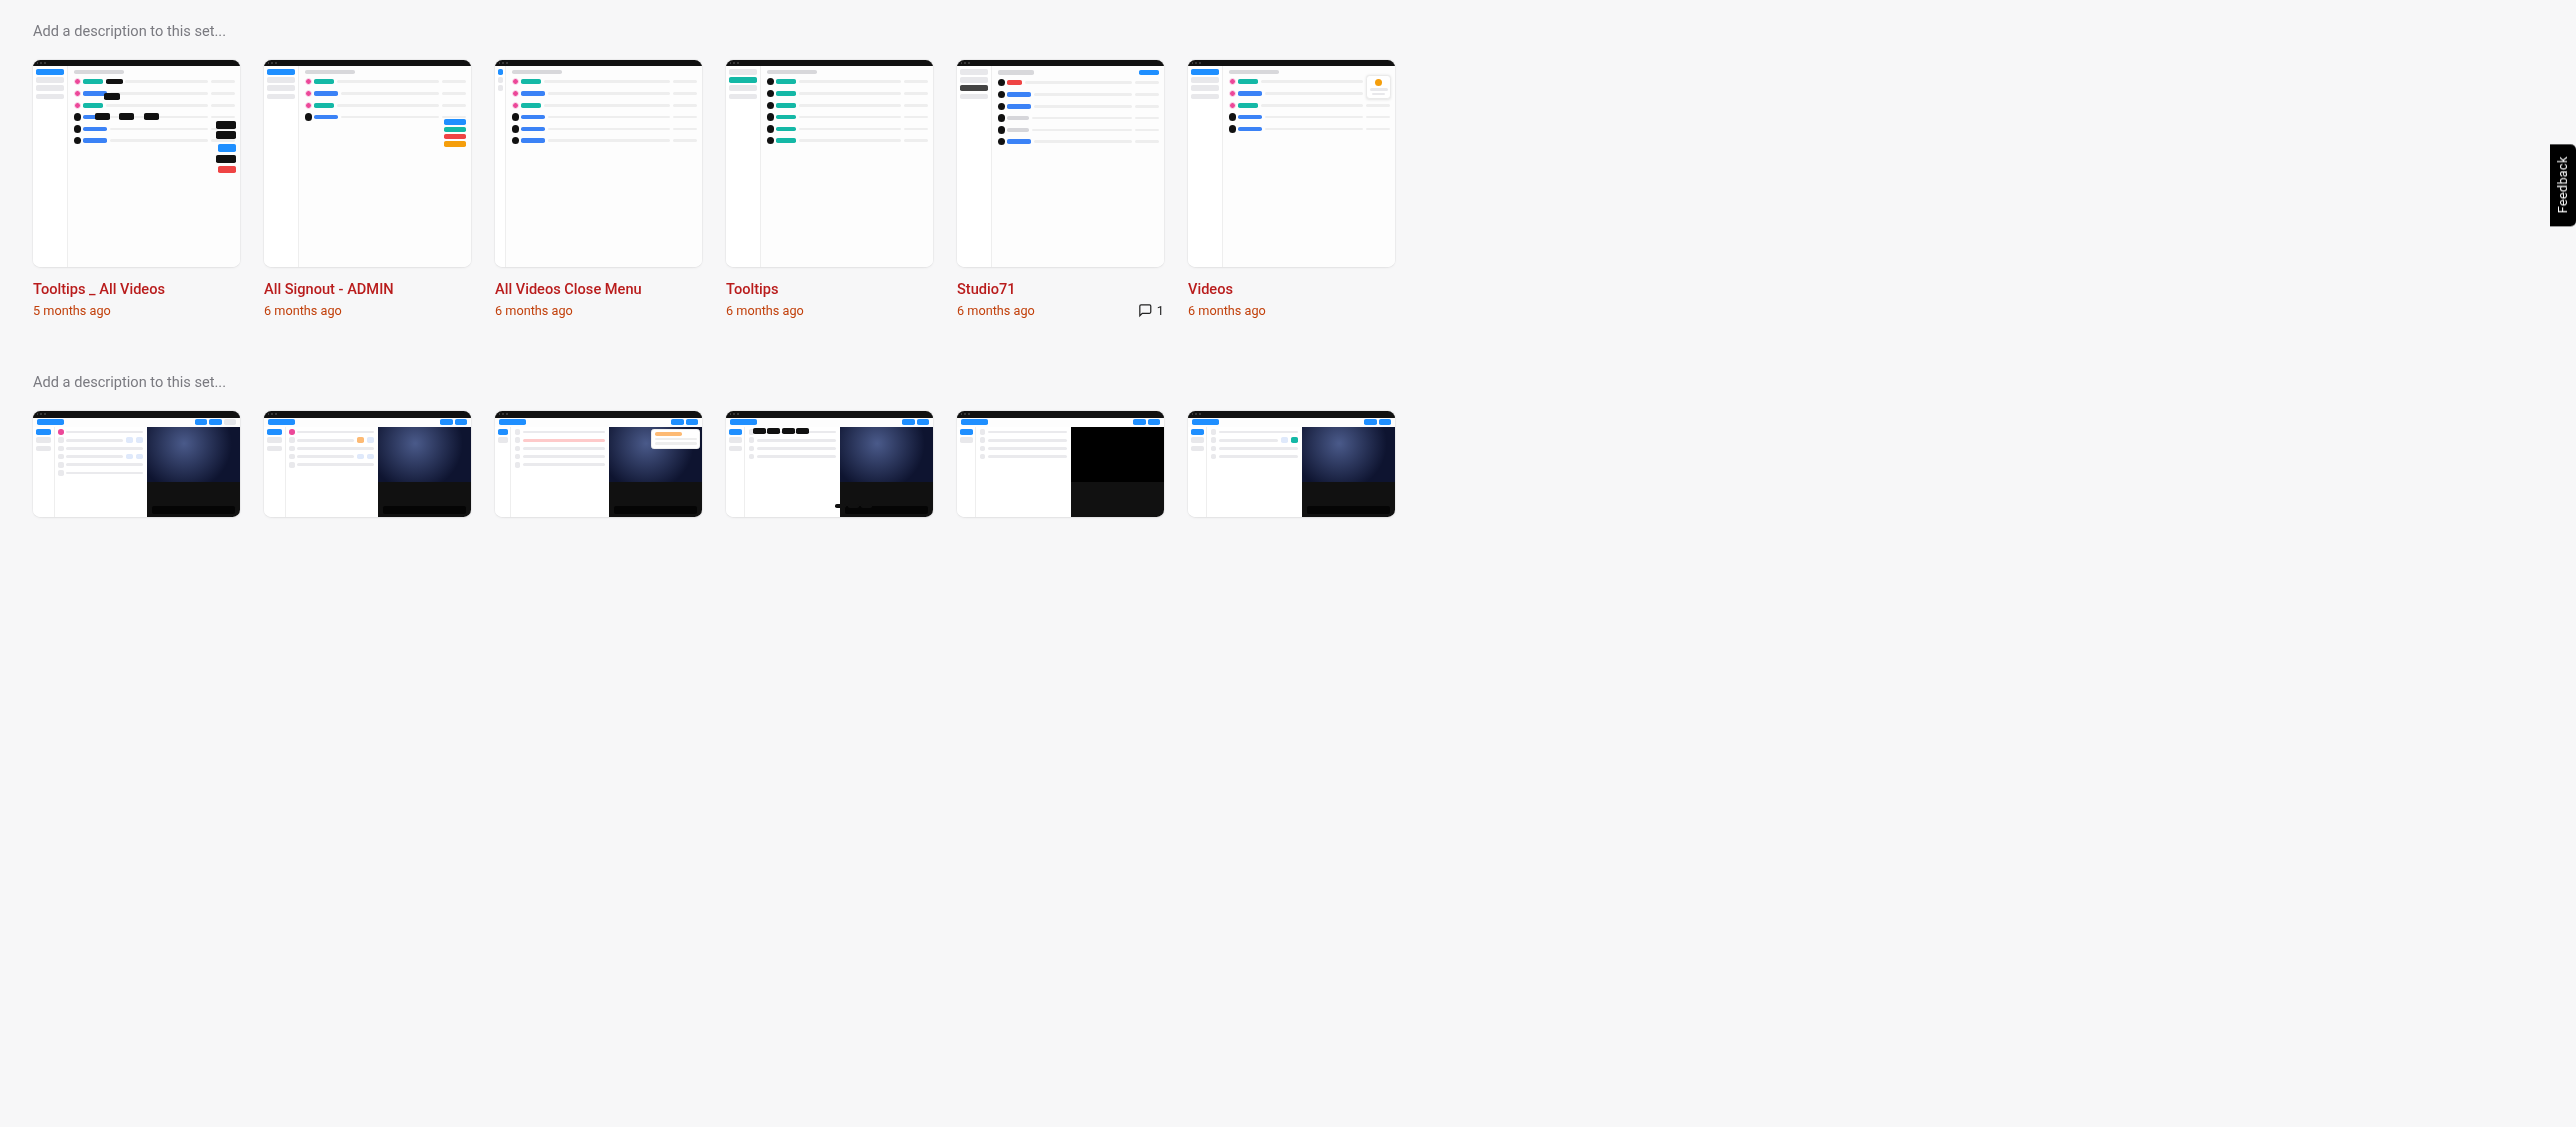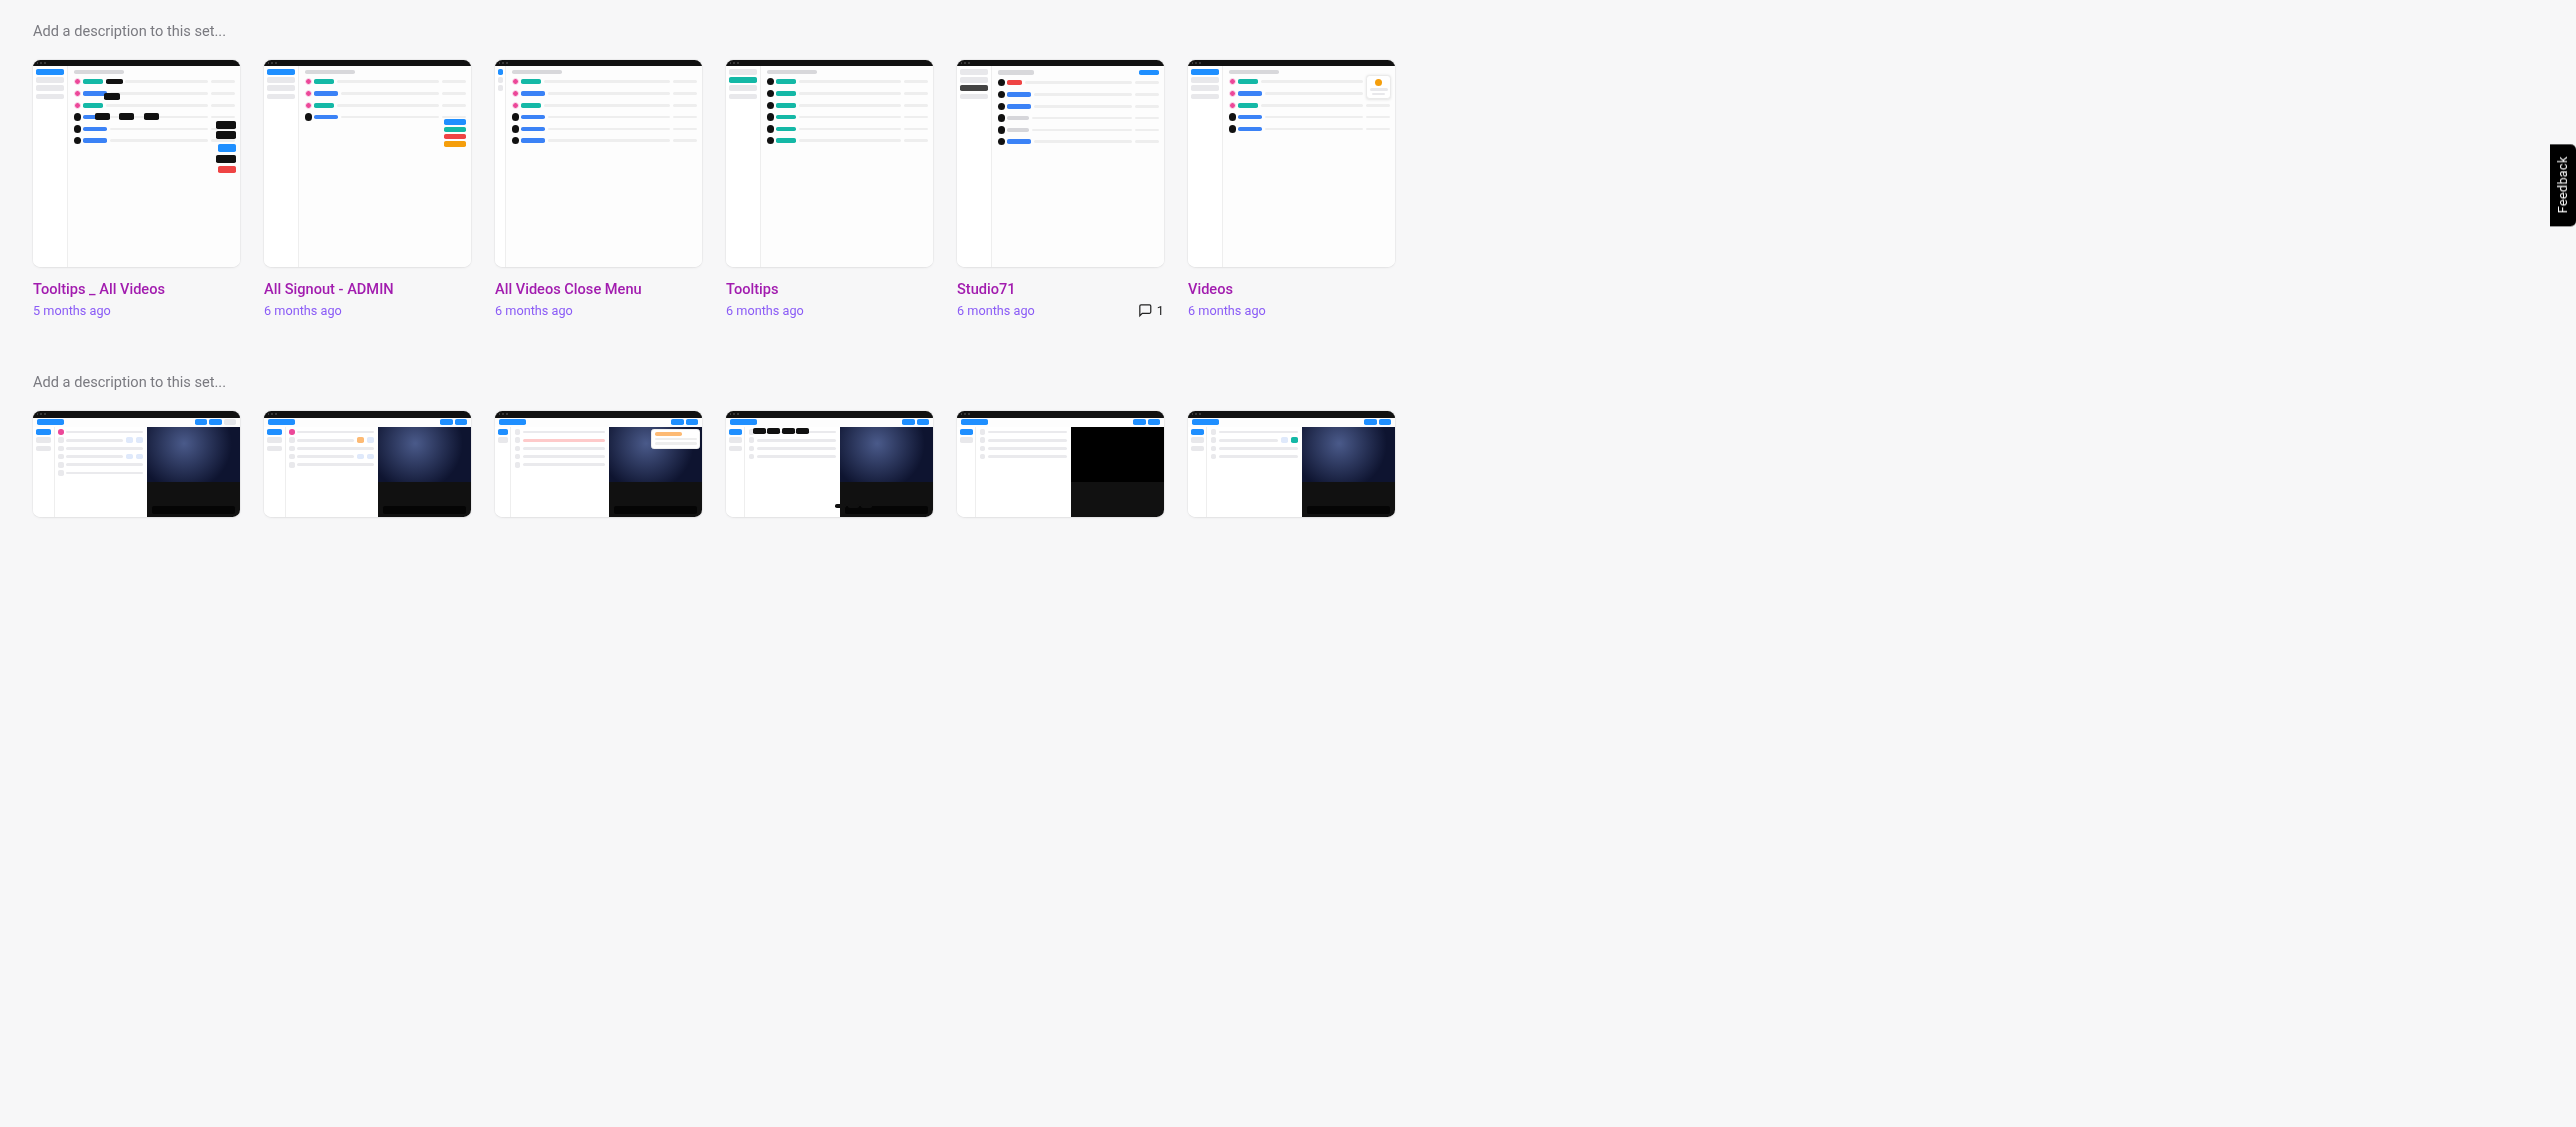--- a/index.html
+++ b/index.html
@@ -171,33 +171,33 @@
   }
   .eprev .pblack { width:100%; height:55px; background:#000; }
   .eprev .cap {
     position:absolute; left:5.5px; right:5.5px; bottom:3.6px;
     height:7.3px; background:rgba(0,0,0,0.7); border-radius:1.8px;
   }
   
   .card-title {
     font-size: 14.6px;
     font-weight: 500;
-    color:#a21caf;
+    color:#b91c1c;
     margin-top: 12.7px;
     white-space: nowrap;
     overflow:hidden;
     text-overflow:ellipsis;
   }
   .card-meta-row {
     display:flex;
     justify-content:space-between;
     align-items:center;
     margin-top:5.5px;
   }
-  .card-date { font-size:12.7px; color:#8b5cf6; }
+  .card-date { font-size:12.7px; color:#c2410c; }
   .card-comments {
     display:flex;
     align-items:center;
     gap:4.5px;
     color:#222;
     font-size:12.7px;
   }
   .card-comments svg { width:14.6px; height:14.6px; }
   
   .feedback-tab {

